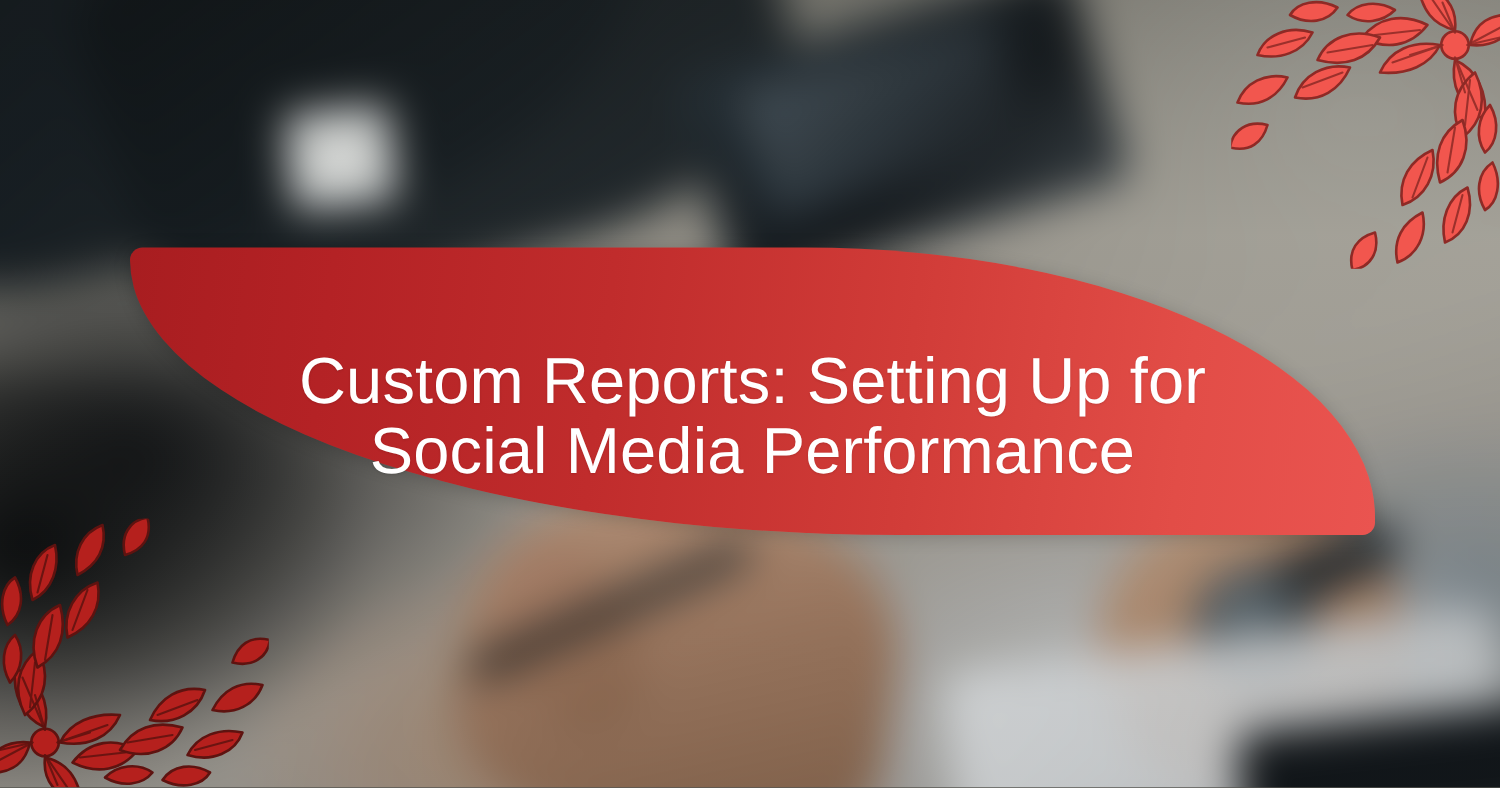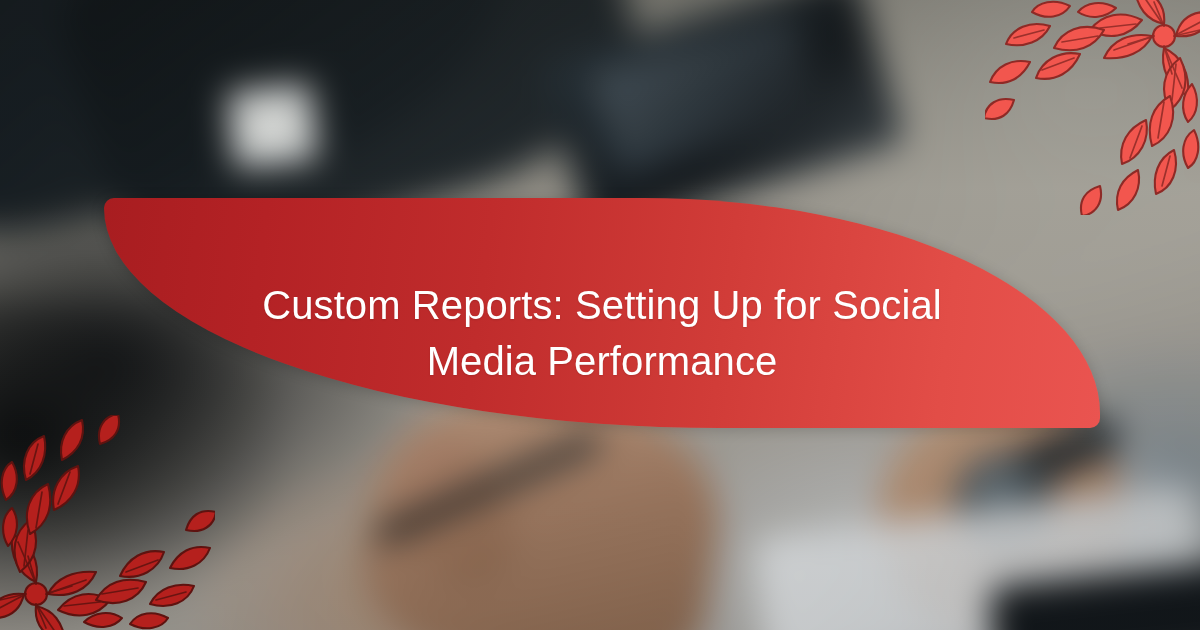--- a/index.html
+++ b/index.html
@@ -173,21 +173,21 @@
     border-bottom-left-radius: 62% 96%;
     border-top-right-radius: 46% 94%;
     background: linear-gradient(97deg, #a81d20 0%, #b42225 16%, #c02c2c 38%, #d13c38 62%, #e24d47 84%, #ea5450 100%);
     display: flex;
     align-items: center;
     justify-content: center;
     box-shadow: 0 2px 14px rgba(0,0,0,0.18);
   }
   #banner-title {
     color: #ffffff;
-    font-size: 40px;
+    font-size: 52px;
     line-height: 56px;
     font-weight: 400;
     text-align: center;
     letter-spacing: 0.1px;
     max-width: 760px;
     padding: 0 40px;
     text-shadow: 0 1px 2px rgba(0,0,0,0.12);
     margin-top: 40px;
   }
 

